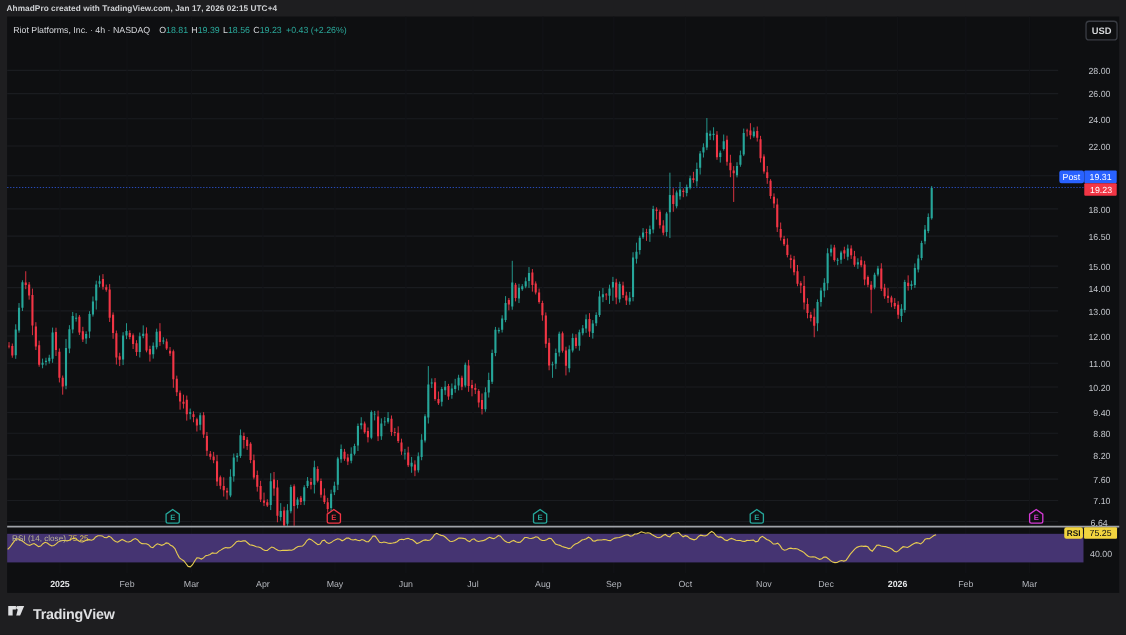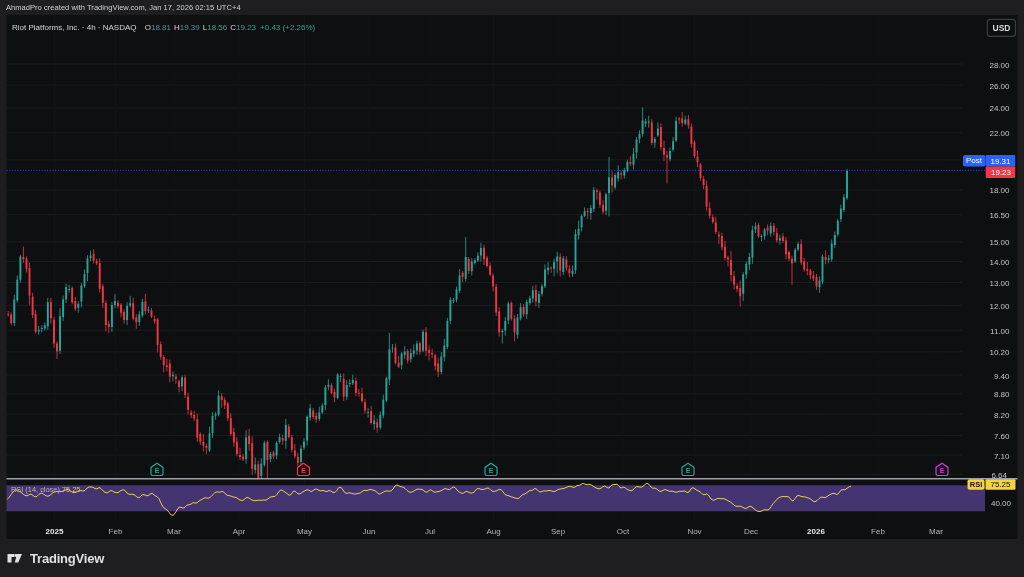--- a/index.html
+++ b/index.html
@@ -1,17 +1,17 @@
 <!DOCTYPE html>
 <html><head><meta charset="utf-8"><style>
 html,body{margin:0;padding:0;width:1024px;height:577px;background:#1e1e20;overflow:hidden;}
 body{font-family:"Liberation Sans",sans-serif;position:relative;-webkit-font-smoothing:antialiased;}
 #topbar{position:absolute;left:6px;top:0;height:15px;line-height:16px;font-size:7.5px;
-font-weight:400;color:#cfd1d4;letter-spacing:0.05px;}
-#logo{position:absolute;left:7px;top:551px;display:flex;align-items:flex-end;}
+font-weight:700;color:#cfd1d4;letter-spacing:0.05px;}
+#logo{position:absolute;left:7px;top:551px;display:flex;align-items:flex-start;}
 #logo span{color:#dfe0e2;font-weight:700;font-size:13px;margin-left:4px;letter-spacing:-0.2px;}
 svg text{font-family:"Liberation Sans",sans-serif;}
 .ax{fill:#c2c5cb;font-size:8px;text-anchor:end;}
 .tx{fill:#b3b6bc;font-size:8px;text-anchor:middle;}
 .tx.yb{fill:#e6e8ea;font-weight:bold;}
 </style></head><body>
 <div id="topbar">AhmadPro created with TradingView.com, Jan 17, 2026 02:15 UTC+4</div>
 <svg width="1024" height="577" style="position:absolute;left:0;top:0">
 <rect x="6.5" y="15" width="1011" height="524" fill="#0e0f11"></rect>
     <filter id="soft" x="-5%" y="-5%" width="110%" height="110%">

